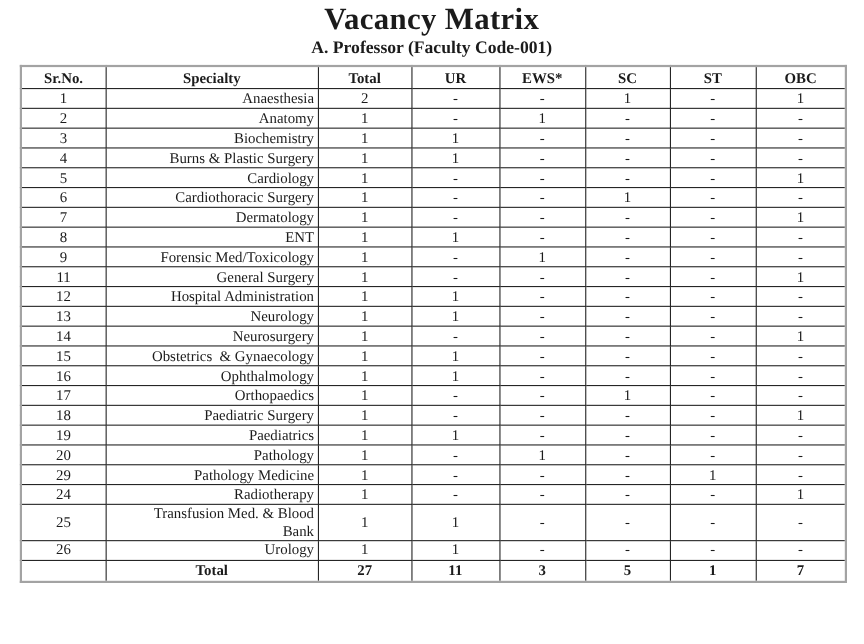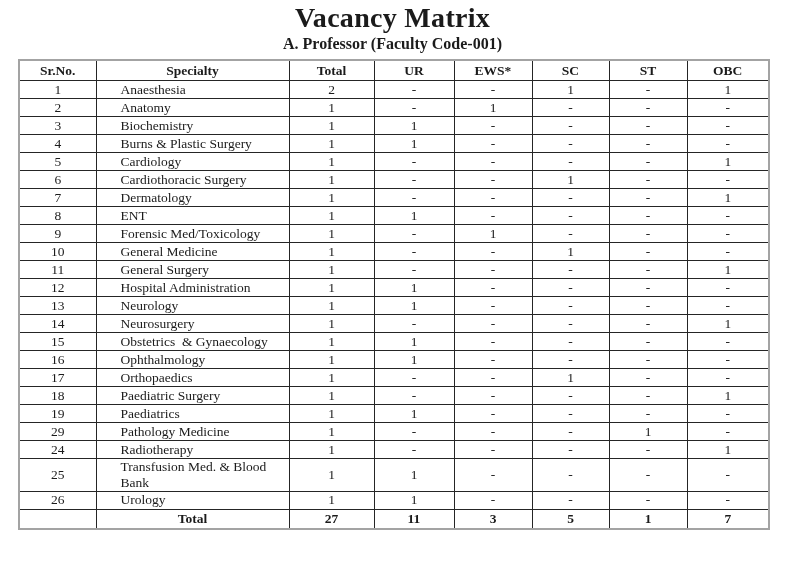--- a/index.html
+++ b/index.html
@@ -43,21 +43,21 @@
     padding: 0 3px;
     height: 17px;
     line-height: 1.18;
     overflow: hidden;
   }
   table.vacancy th {
     font-weight: bold;
     height: 19px;
   }
   table.vacancy td.specialty {
-    text-align: left;
+    text-align: right;
     padding-left: 24px;
     white-space: pre-wrap;
   }
   table.vacancy tr.total-row td {
     font-weight: bold;
     height: 18px;
   }
   table.vacancy tr.total-row td.total-label {
     text-align: center;
   }
@@ -177,30 +177,20 @@
           <td>9</td>
           <td class="specialty">Forensic Med/Toxicology</td>
           <td>1</td>
           <td>-</td>
           <td>1</td>
           <td>-</td>
           <td>-</td>
           <td>-</td>
         </tr>
         <tr>
-          <td>10</td>
-          <td class="specialty">General Medicine</td>
-          <td>1</td>
-          <td>-</td>
-          <td>-</td>
-          <td>1</td>
-          <td>-</td>
-          <td>-</td>
-        </tr>
-        <tr>
           <td>11</td>
           <td class="specialty">General Surgery</td>
           <td>1</td>
           <td>-</td>
           <td>-</td>
           <td>-</td>
           <td>-</td>
           <td>1</td>
         </tr>
         <tr>
@@ -272,20 +262,30 @@
           <td>-</td>
           <td>-</td>
           <td>1</td>
         </tr>
         <tr>
           <td>19</td>
           <td class="specialty">Paediatrics</td>
           <td>1</td>
           <td>1</td>
           <td>-</td>
+          <td>-</td>
+          <td>-</td>
+          <td>-</td>
+        </tr>
+        <tr>
+          <td>20</td>
+          <td class="specialty">Pathology</td>
+          <td>1</td>
+          <td>-</td>
+          <td>1</td>
           <td>-</td>
           <td>-</td>
           <td>-</td>
         </tr>
         <tr>
           <td>29</td>
           <td class="specialty">Pathology Medicine</td>
           <td>1</td>
           <td>-</td>
           <td>-</td>

